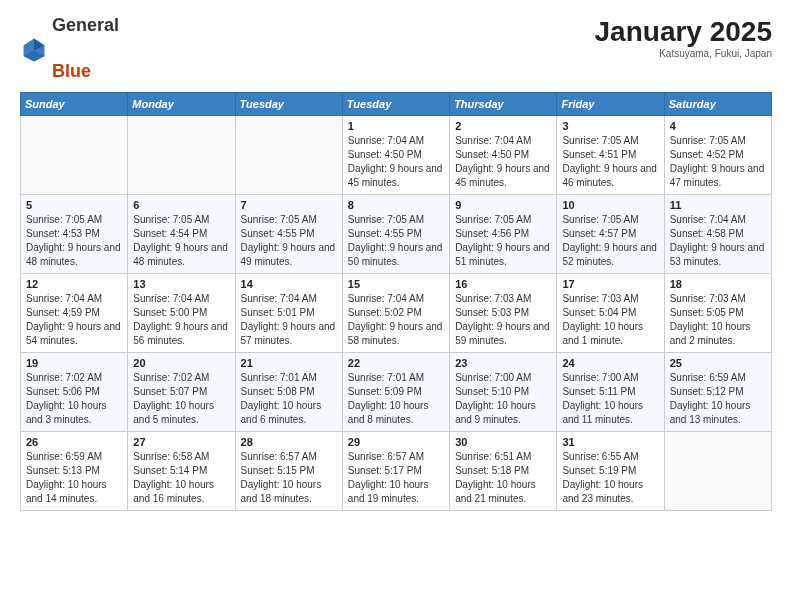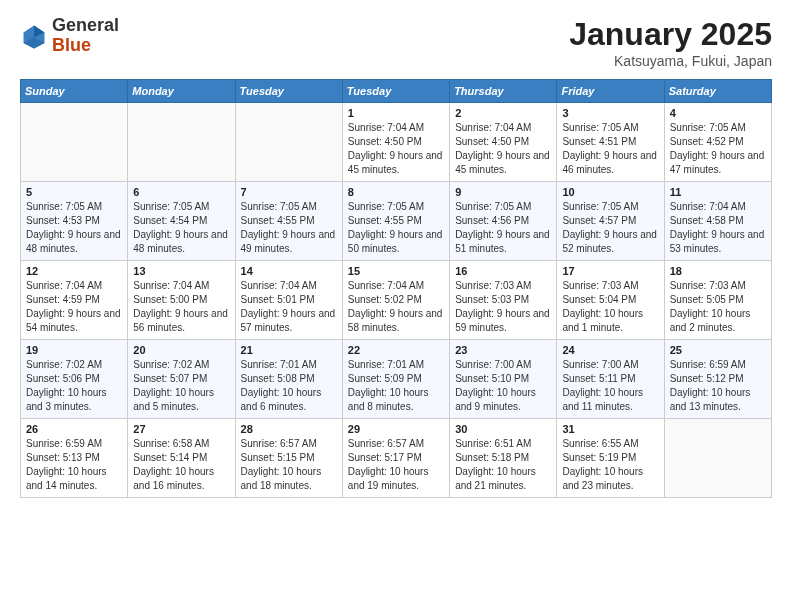--- a/index.html
+++ b/index.html
@@ -25,38 +25,39 @@
     .logo {
       display: flex;
       align-items: center;
     }
     .logo-text {
       display: flex;
       flex-direction: column;
       font-size: 18px;
       font-weight: bold;
       line-height: 1.1;
+      gap: 26px;
     }
     .logo-general { color: #333; }
     .logo-blue { color: #c2410c; }
     .logo-icon {
       width: 28px;
       height: 28px;
       margin-right: 4px;
     }
     .title-block {
       text-align: right;
     }
     .title-block h1 {
-      font-size: 32px;
+      font-size: 28px;
       font-weight: bold;
       color: #222;
     }
     .title-block .subtitle {
-      font-size: 14px;
+      font-size: 10px;
       color: #555;
     }
     .calendar {
       width: 100%;
       border-collapse: collapse;
       table-layout: fixed;
     }
     .calendar th {
       background: #3a7fc1;
       color: #fff;

